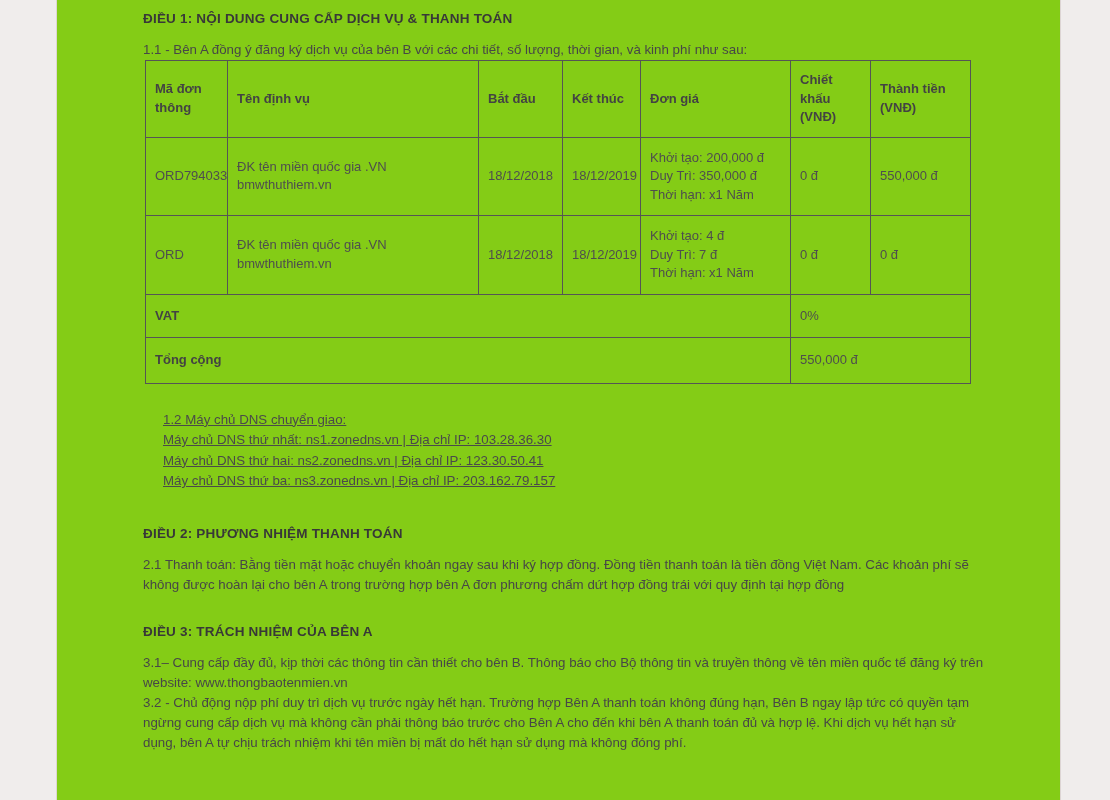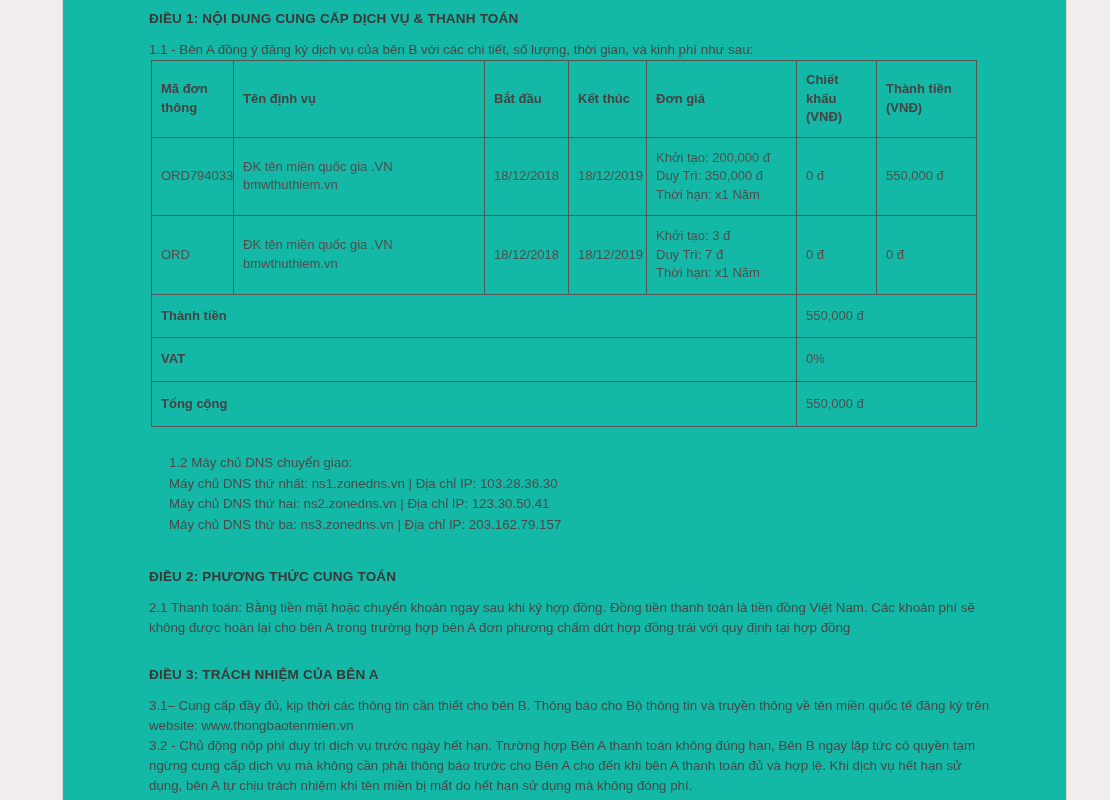--- a/index.html
+++ b/index.html
@@ -5,23 +5,23 @@
   html, body {
     margin: 0; padding: 0;
     width: 1110px; height: 800px;
     overflow: hidden;
     background: #f0edec;
     font-family: "Liberation Sans", "DejaVu Sans", sans-serif;
   }
   .viewport { position: relative; width: 1110px; height: 800px; }
   .page {
     position: absolute;
-    left: 62px; top: 0;
+    left: 56px; top: 0;
     width: 1005px; height: 800px;
-    background: #14b8a6;
+    background: #84cc16;
     border-left: 1px solid #ddd5d4;
     border-right: 1px solid #ddd5d4;
     box-sizing: border-box;
   }
   .doc {
     padding: 10px 0 0 86px;
     width: 845px;
     color: #474747;
     font-size: 13.3px;
     line-height: 20px;
@@ -66,21 +66,21 @@
   }
   tr.data-row td { padding-top: 11px; padding-bottom: 11px; }
   tr.summary-row td { padding-top: 12px; padding-bottom: 12px; }
   tr.summary-row.last td { padding-top: 13px; padding-bottom: 13px; }
 
   .dns-block {
     margin: 0 0 33px 20px;
     line-height: 20.5px;
     color: #4a4a4a;
   }
-  .dns-block div { margin: 0; }
+  .dns-block div { margin: 0; text-decoration: underline; }
 
   .section { margin-bottom: 28px; }
   .section-gap-top { margin-top: 28px; }
 </style>
 </head>
 <body>
 
 <div class="viewport">
   <div class="page">
     <div class="doc">
@@ -128,51 +128,47 @@
           </tr>
           <tr class="data-row">
             <td>ORD</td>
             <td>
               <div>ĐK tên miền quốc gia .VN</div>
               <div>bmwthuthiem.vn</div>
             </td>
             <td>18/12/2018</td>
             <td>18/12/2019</td>
             <td>
-              <div>Khởi tạo: 3 đ</div>
+              <div>Khởi tạo: 4 đ</div>
               <div>Duy Trì: 7 đ</div>
               <div>Thời hạn: x1 Năm</div>
             </td>
             <td class="num">0 đ</td>
             <td class="num">0 đ</td>
-          </tr>
-          <tr class="summary-row">
-            <td class="right-label" colspan="5">Thành tiền</td>
-            <td class="num" colspan="2">550,000 đ</td>
           </tr>
           <tr class="summary-row">
             <td class="right-label" colspan="5">VAT</td>
             <td class="num" colspan="2">0%</td>
           </tr>
           <tr class="summary-row last">
             <td class="right-label" colspan="5">Tổng cộng</td>
             <td class="num" colspan="2">550,000 đ</td>
           </tr>
         </tbody>
       </table>
 
       <div class="dns-block">
         <div>1.2 Máy chủ DNS chuyển giao:</div>
         <div>Máy chủ DNS thứ nhất: ns1.zonedns.vn | Địa chỉ IP: 103.28.36.30</div>
         <div>Máy chủ DNS thứ hai: ns2.zonedns.vn | Địa chỉ IP: 123.30.50.41</div>
         <div>Máy chủ DNS thứ ba: ns3.zonedns.vn | Địa chỉ IP: 203.162.79.157</div>
       </div>
 
       <div class="section">
-        <h2 class="article-heading">ĐIỀU 2: PHƯƠNG THỨC CUNG TOÁN</h2>
+        <h2 class="article-heading">ĐIỀU 2: PHƯƠNG NHIỆM THANH TOÁN</h2>
         <p class="body-text">2.1 Thanh toán: Bằng tiền mặt hoặc chuyển khoản ngay sau khi ký hợp đồng. Đồng tiền thanh toán là tiền đồng Việt Nam. Các khoản phí sẽ không được hoàn lại cho bên A trong trường hợp bên A đơn phương chấm dứt hợp đồng trái với quy định tại hợp đồng</p>
       </div>
 
       <div class="section section-gap-top">
         <h2 class="article-heading">ĐIỀU 3: TRÁCH NHIỆM CỦA BÊN A</h2>
         <p class="body-text">3.1– Cung cấp đầy đủ, kịp thời các thông tin cần thiết cho bên B. Thông báo cho Bộ thông tin và truyền thông về tên miền quốc tế đăng ký trên website: www.thongbaotenmien.vn</p>
         <p class="body-text">3.2 - Chủ động nộp phí duy trì dịch vụ trước ngày hết hạn. Trường hợp Bên A thanh toán không đúng hạn, Bên B ngay lập tức có quyền tạm ngừng cung cấp dịch vụ mà không cần phải thông báo trước cho Bên A cho đến khi bên A thanh toán đủ và hợp lệ. Khi dịch vụ hết hạn sử dụng, bên A tự chịu trách nhiệm khi tên miền bị mất do hết hạn sử dụng mà không đóng phí.</p>
 
       </div>
 

